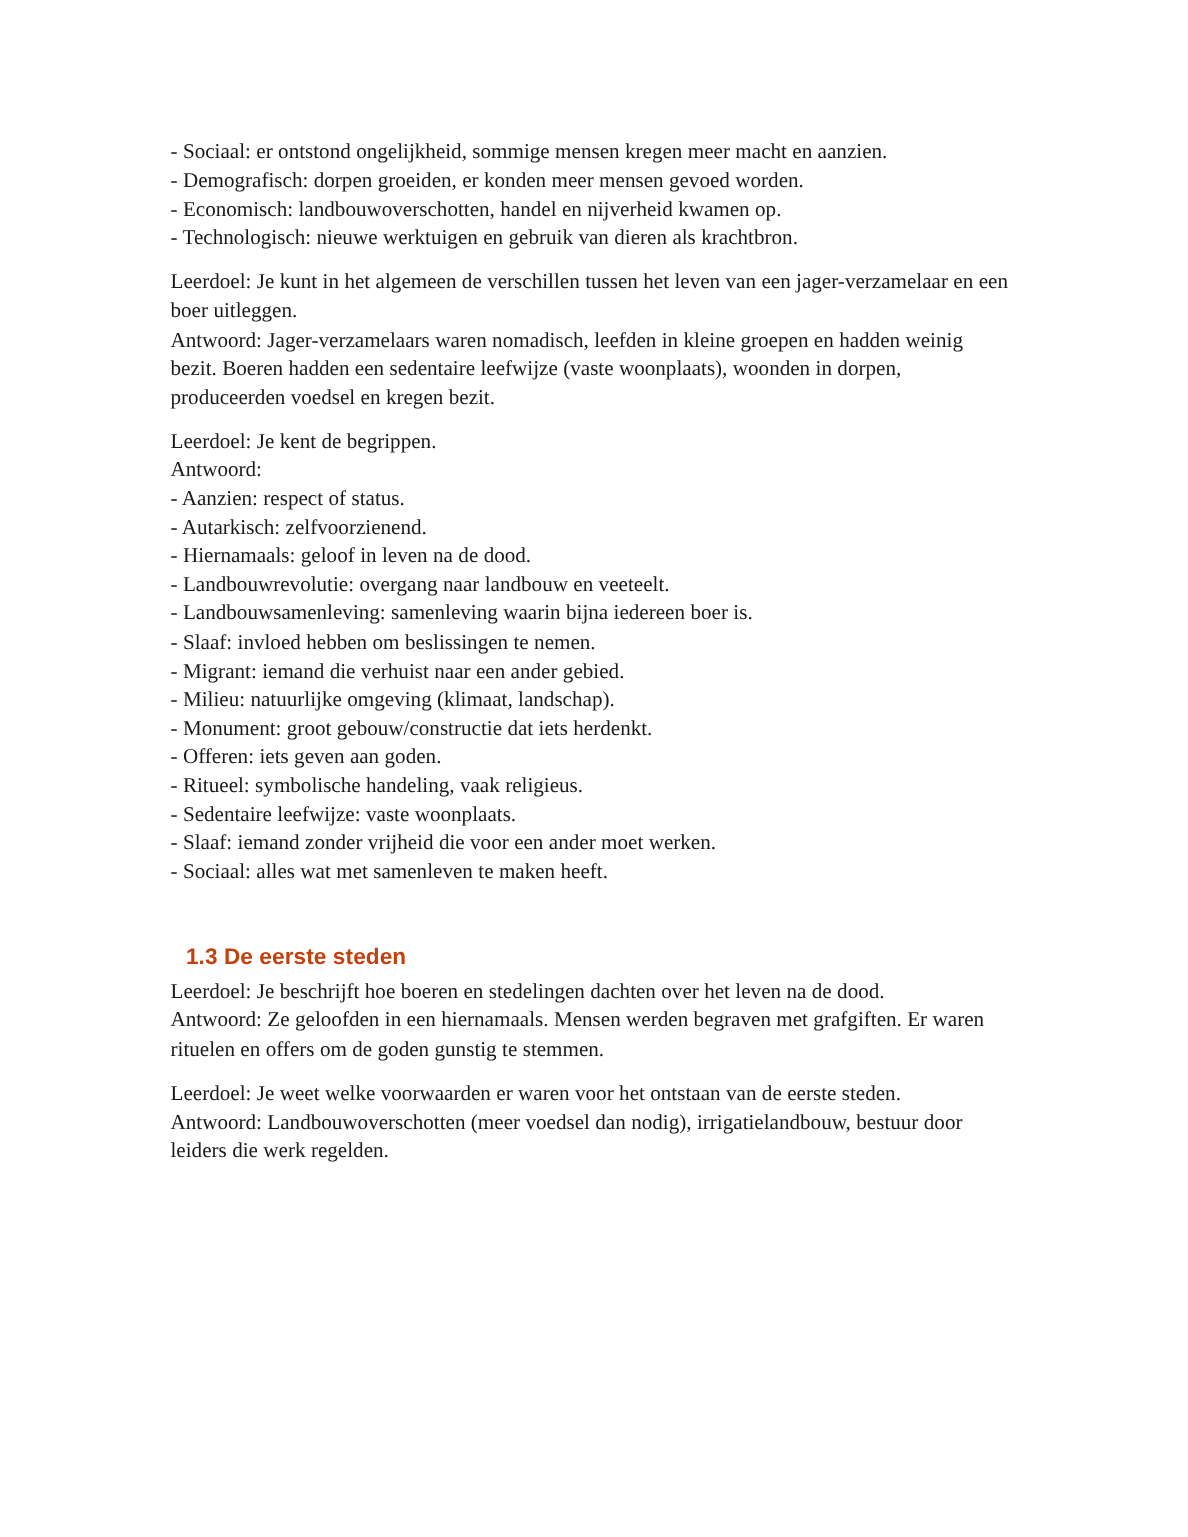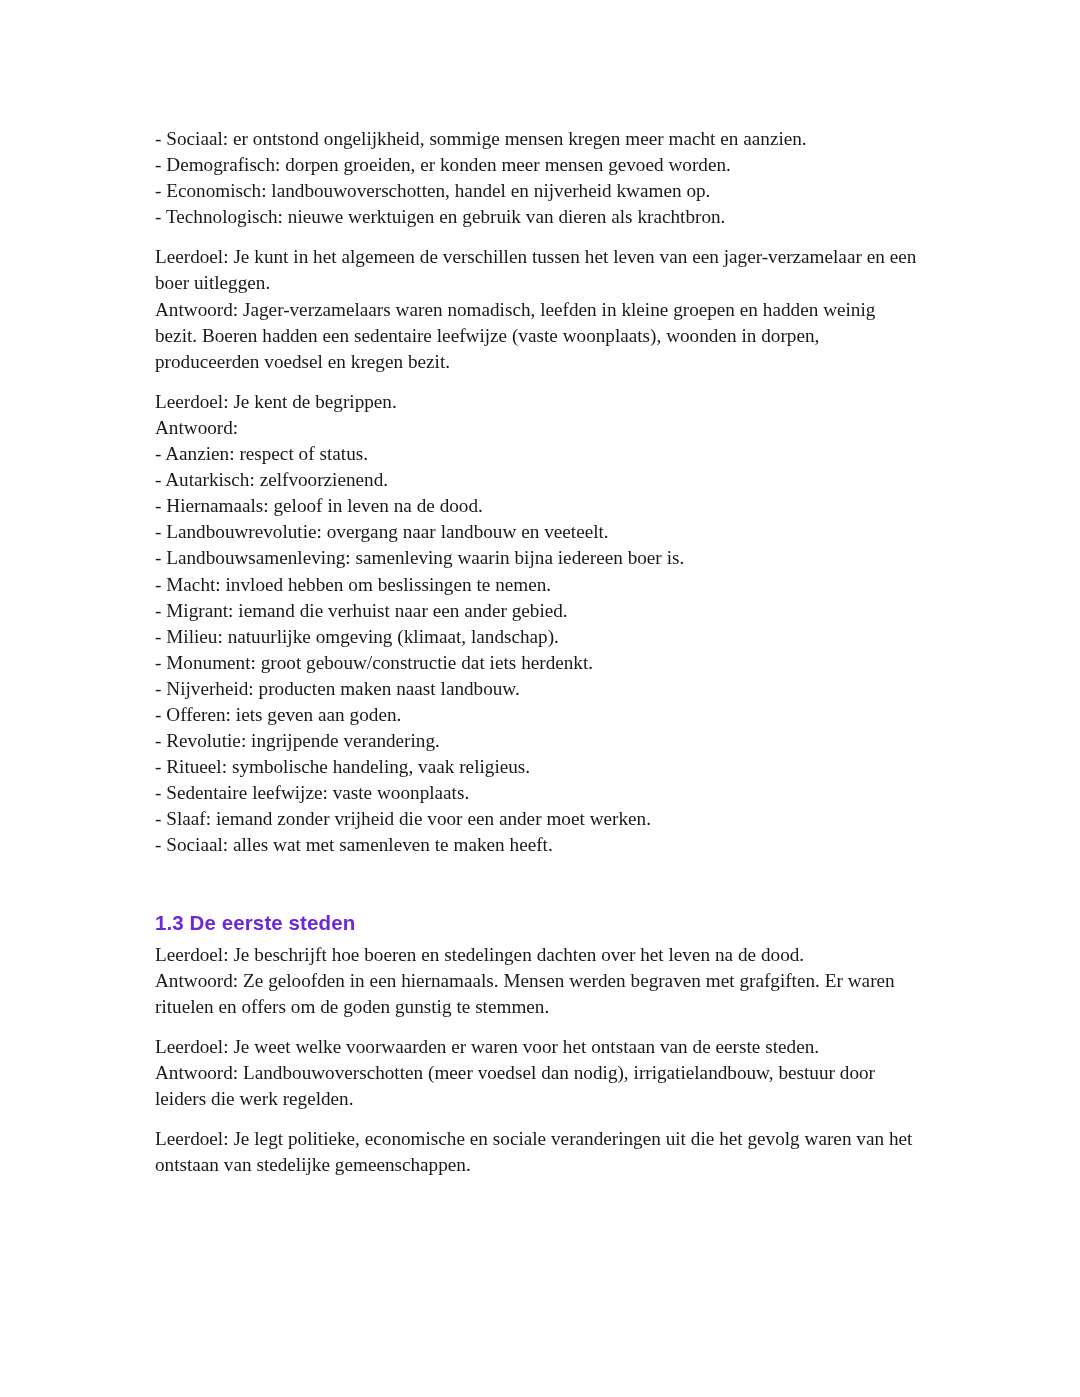--- a/index.html
+++ b/index.html
@@ -48,22 +48,22 @@
   }
   .gap-lg {
     height: 51px;
   }
   
   .section-heading {
     font-family: "Liberation Sans", "DejaVu Sans", sans-serif;
     font-size: 20.5px;
     font-weight: 700;
     line-height: 26px;
-    color: #6d28d9;
-    margin: 0 0 6px 0;
+    color: #c2410c;
+    margin: 0 0 6px 14px;
     letter-spacing: 0.1px;
   }
 </style>
 </head>
 <body>
 
 <div class="page">
   <div class="doc">
 
     <div class="block">
@@ -83,27 +83,25 @@
     <div class="gap-sm"></div>
 
     <div class="block">
       <div class="para bold">Leerdoel: Je kent de begrippen.</div>
       <div class="line">Antwoord:</div>
       <div class="line">- Aanzien: respect of status.</div>
       <div class="line">- Autarkisch: zelfvoorzienend.</div>
       <div class="line">- Hiernamaals: geloof in leven na de dood.</div>
       <div class="line">- Landbouwrevolutie: overgang naar landbouw en veeteelt.</div>
       <div class="line">- Landbouwsamenleving: samenleving waarin bijna iedereen boer is.</div>
-      <div class="line">- Macht: invloed hebben om beslissingen te nemen.</div>
+      <div class="line">- Slaaf: invloed hebben om beslissingen te nemen.</div>
       <div class="line">- Migrant: iemand die verhuist naar een ander gebied.</div>
       <div class="line">- Milieu: natuurlijke omgeving (klimaat, landschap).</div>
       <div class="line">- Monument: groot gebouw/constructie dat iets herdenkt.</div>
-      <div class="line">- Nijverheid: producten maken naast landbouw.</div>
       <div class="line">- Offeren: iets geven aan goden.</div>
-      <div class="line">- Revolutie: ingrijpende verandering.</div>
       <div class="line">- Ritueel: symbolische handeling, vaak religieus.</div>
       <div class="line">- Sedentaire leefwijze: vaste woonplaats.</div>
       <div class="line">- Slaaf: iemand zonder vrijheid die voor een ander moet werken.</div>
       <div class="line">- Sociaal: alles wat met samenleven te maken heeft.</div>
     </div>
 
     <div class="gap-lg"></div>
 
     <h2 class="section-heading">1.3 De eerste steden</h2>
 
@@ -114,18 +112,15 @@
 
     <div class="gap-sm"></div>
 
     <div class="block">
       <div class="para bold">Leerdoel: Je weet welke voorwaarden er waren voor het ontstaan van de eerste steden.</div>
       <div class="para">Antwoord: Landbouwoverschotten (meer voedsel dan nodig), irrigatielandbouw, bestuur door leiders die werk regelden.</div>
     </div>
 
     <div class="gap-sm"></div>
 
-    <div class="block">
-      <div class="para bold">Leerdoel: Je legt politieke, economische en sociale veranderingen uit die het gevolg waren van het ontstaan van stedelijke gemeenschappen.</div>
-    </div>
 
   </div>
 </div>
 
 </body></html>

